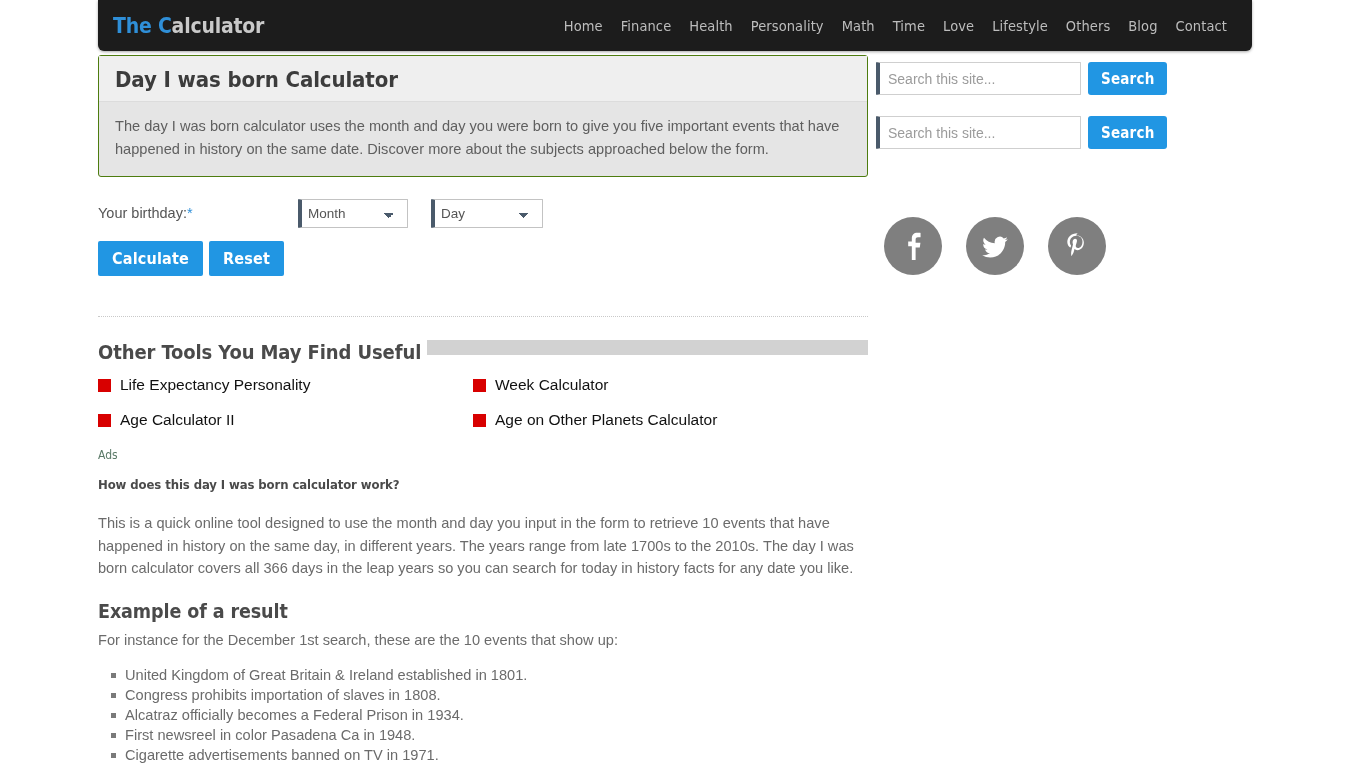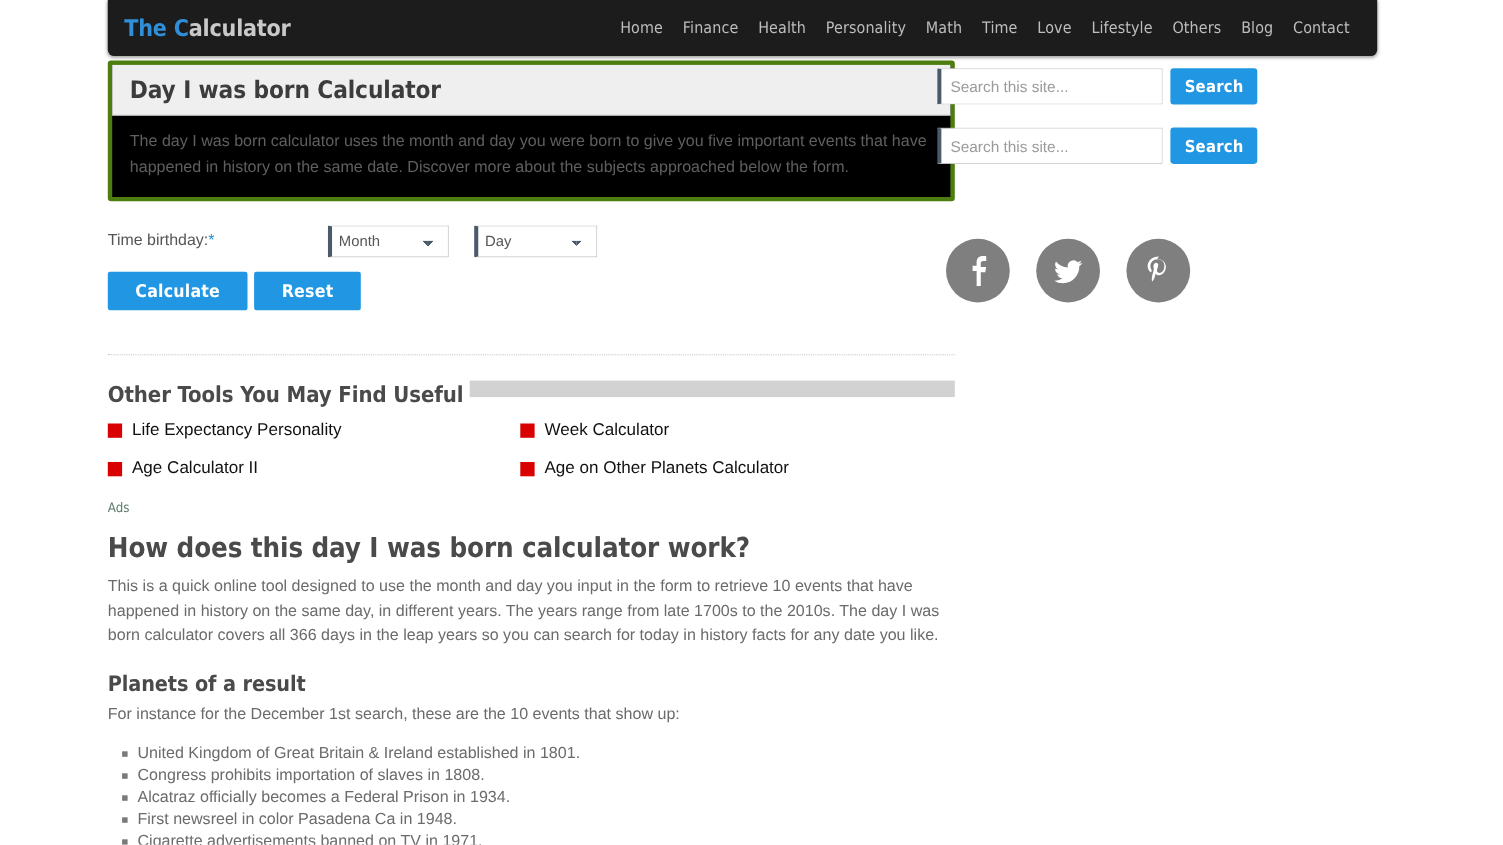--- a/index.html
+++ b/index.html
@@ -45,23 +45,23 @@
     font-size: 14.5px;
     padding: 0 9px;
     white-space: nowrap;
     letter-spacing: 0.1px;
   }
 
   
   .main { position: absolute; left: 98px; top: 55px; width: 770px; }
 
   .titlebox {
-    border: 4px solid #4d7c0f;
+    border: 1px solid #4d7c0f;
     border-radius: 3px;
-    background: #000000;
+    background: #e5e5e5;
   }
   .titlebox .head {
     background: #efefef;
     border-bottom: 1px solid #dcdcdc;
     padding: 11px 16px 9px 16px;
   }
   .titlebox h1 {
     margin: 0;
     font-family: "DejaVu Sans Condensed", "Liberation Sans Narrow", "Liberation Sans", sans-serif;
     font-size: 22px;
@@ -107,21 +107,21 @@
   .sel.day { margin-left: 23px; width: 112px; }
 
   .btnrow { margin-top: 14px; display: flex; gap: 6px; }
   .btn {
     background: #2196e3;
     color: #fff;
     border: none;
     font-family: "DejaVu Sans Condensed", "Liberation Sans Narrow", "Liberation Sans", sans-serif;
     font-size: 16px;
     font-weight: 600;
-    padding: 0 25px;
+    padding: 0 14px;
     height: 35px;
     border-radius: 2px;
     cursor: pointer;
     letter-spacing: 0.2px;
   }
 
   .divider {
     margin-top: 40px;
     border-top: 1px dotted #c9c9c9;
     height: 0;
@@ -154,23 +154,23 @@
 
   .ads {
     margin-top: 19px;
     font-family: "DejaVu Sans Condensed", "Liberation Sans Narrow", "Liberation Sans", sans-serif;
     font-size: 12px;
     color: #5b7a68;
   }
 
   
   .art-h { 
-    margin: 15px 0 10px 0;
-    font-family: "DejaVu Sans Condensed", "Liberation Sans Narrow", "Liberation Sans", sans-serif;
-    font-size: 25px; font-weight: 600; color: #4a4a4a;
+    margin: 15px 0 20px 0;
+    font-family: "DejaVu Sans Condensed", "Liberation Sans Narrow", "Liberation Sans", sans-serif;
+    font-size: 13px; font-weight: 600; color: #4a4a4a;
     letter-spacing: -0.1px;
   }
   .art-p {
     margin: 0;
     font-size: 14.6px; line-height: 22.5px; color: #6b6b6b;
   }
   .art-h2 {
     margin: 20px 0 6px 0;
     font-family: "DejaVu Sans Condensed", "Liberation Sans Narrow", "Liberation Sans", sans-serif;
     font-size: 19.5px; font-weight: 600; color: #4a4a4a;
@@ -189,21 +189,21 @@
   }
   ul.events li::before {
     content: "";
     position: absolute;
     left: -14px; top: 8px;
     width: 5px; height: 5px;
     background: #7a7a7a;
   }
 
   
-  .sidebar { position: absolute; left: 852px; top: 62px; width: 300px; }
+  .sidebar { position: absolute; left: 876px; top: 62px; width: 300px; }
   .searchrow { display: flex; align-items: stretch; margin-bottom: 21px; }
   .search-input {
     width: 205px; height: 33px;
     border: 1px solid #cfcfcf;
     border-left: 4px solid #4a5a6b;
     font-size: 14px;
     color: #555;
     padding: 0 8px;
     border-radius: 1px;
     background: #fff;
@@ -255,21 +255,21 @@
   <div class="main">
 
     <div class="titlebox">
       <div class="head">
         <h1>Day I was born Calculator</h1>
       </div>
       <div class="body">The day I was born calculator uses the month and day you were born to give you five important events that have happened in history on the same date. Discover more about the subjects approached below the form.</div>
     </div>
 
     <div class="formrow">
-      <div class="flabel"><span>Time birthday:</span><span class="req">*</span></div>
+      <div class="flabel"><span>Your birthday:</span><span class="req">*</span></div>
       <select class="sel month">
         <option>Month</option>
       </select>
       <select class="sel day">
         <option>Day</option>
       </select>
     </div>
 
     <div class="btnrow">
       <button class="btn">Calculate</button>
@@ -300,21 +300,21 @@
         <span class="sq"></span>
         <span class="lbl">Age on Other Planets Calculator</span>
       </a>
     </div>
 
     <div class="ads">Ads</div>
 
     <h3 class="art-h">How does this day I was born calculator work?</h3>
     <p class="art-p">This is a quick online tool designed to use the month and day you input in the form to retrieve 10 events that have happened in history on the same day, in different years. The years range from late 1700s to the 2010s. The day I was born calculator covers all 366 days in the leap years so you can search for today in history facts for any date you like.</p>
 
-    <h3 class="art-h2">Planets of a result</h3>
+    <h3 class="art-h2">Example of a result</h3>
     <p class="art-p">For instance for the December 1st search, these are the 10 events that show up:</p>
 
     <ul class="events">
       <li>United Kingdom of Great Britain &amp; Ireland established in 1801.</li>
       <li>Congress prohibits importation of slaves in 1808.</li>
       <li>Alcatraz officially becomes a Federal Prison in 1934.</li>
       <li>First newsreel in color Pasadena Ca in 1948.</li>
       <li>Cigarette advertisements banned on TV in 1971.</li>
       <li>Cameroon gains independence from France in 1960.</li>
     </ul>

